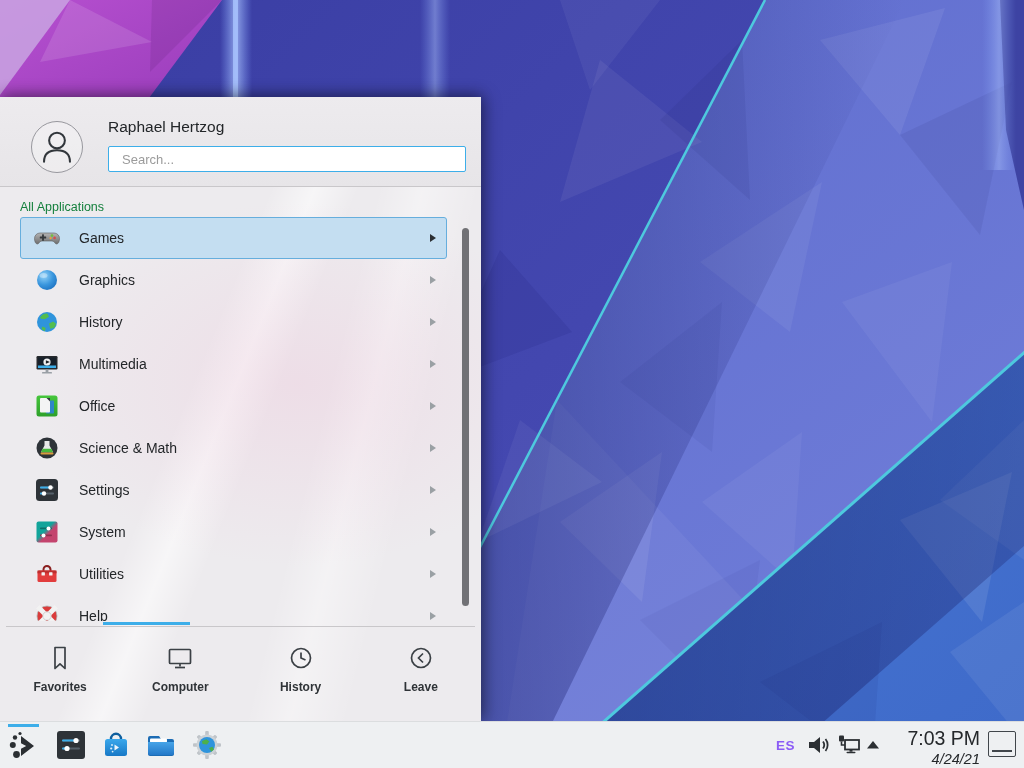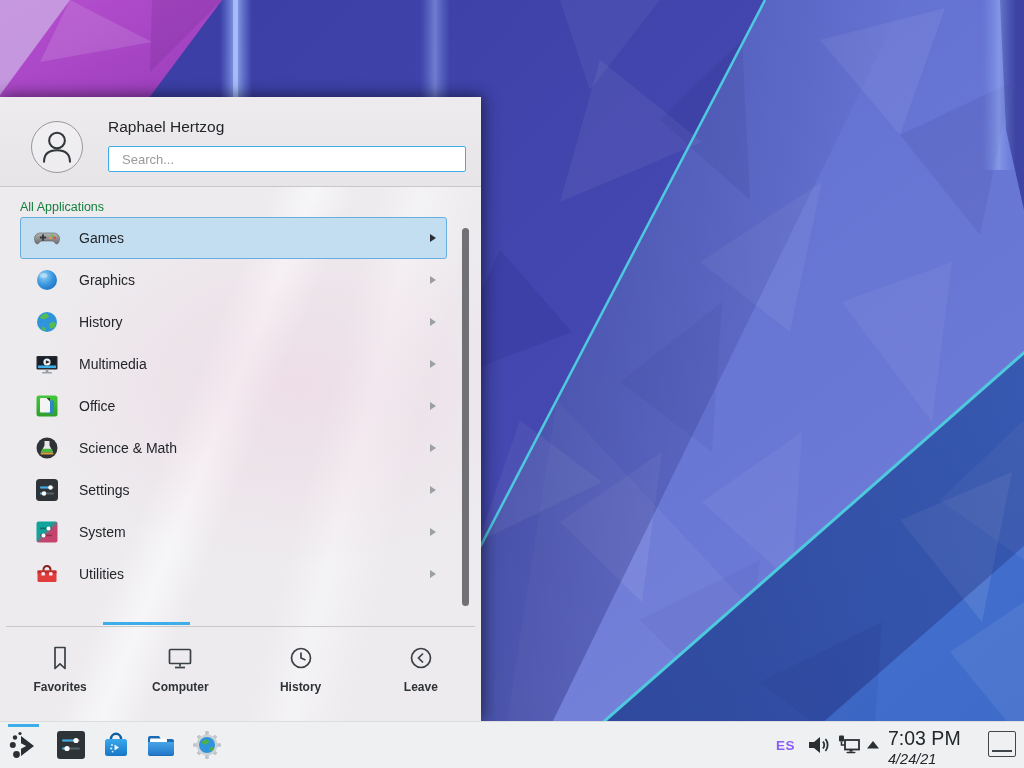--- a/index.html
+++ b/index.html
@@ -48,21 +48,21 @@
   
   .taskbar{position:absolute;left:0;top:721px;width:1024px;height:47px;background:#eef0f2;
     border-top:1px solid rgba(0,0,0,.08);box-sizing:border-box;}
   .tb-icon{position:absolute;top:50%;transform:translateY(-50%);width:34px;height:34px;}
   .tb-icon svg{display:block;width:34px;height:34px;}
   .tb-active-line{position:absolute;left:8px;top:2px;width:31px;height:3px;background:#3daee9;}
   .tray-icon{position:absolute;top:50%;transform:translateY(-50%);}
   .tray-icon svg{display:block;}
   .kbd-layout{position:absolute;left:776px;top:50%;transform:translateY(-50%);
     font-size:13.5px;font-weight:bold;color:#8b5cf6;letter-spacing:.5px;}
-  .clock{position:absolute;left:888px;top:3px;width:92px;text-align:left;color:#24272a;
+  .clock{position:absolute;left:888px;top:3px;width:92px;text-align:right;color:#24272a;
     cursor:default;line-height:1;}
   .clock-time{font-size:19.5px;margin-top:4px;}
   .clock-date{font-size:14.5px;margin-top:3px;font-style:italic;}
   .show-desktop{position:absolute;left:988px;top:9px;width:28px;height:26px;
     border:1.6px solid #41464b;border-radius:2px;box-sizing:border-box;}
   .show-desktop::after{content:"";position:absolute;left:3px;right:3px;bottom:4px;height:2px;
     background:#41464b;}
 </style>
 </head>
 <body>
@@ -340,20 +340,40 @@
           </svg>
         </span>
         <span class="mi-label">Utilities</span>
         <span class="mi-arrow">
           <svg width="10" height="10" viewBox="0 0 10 10">
               <polygon points="2,1 8,5 2,9" fill="currentColor"></polygon>
             </svg>
         </span>
       </div>
 
+      <div class="menu-item">
+        <span class="mi-icon">
+          <svg viewBox="0 0 28 28">
+            <circle cx="14" cy="14" r="10" fill="#da3b3b" stroke="#b0b0b0" stroke-width="0.8"></circle>
+            <g transform="translate(14,14) rotate(45)">
+                <rect x="-2.5" y="-13" width="5" height="26" fill="#f2f2f2"></rect>
+              </g>
+            <g transform="translate(14,14) rotate(-45)">
+                <rect x="-2.5" y="-13" width="5" height="26" fill="#f2f2f2"></rect>
+              </g>
+            <circle cx="14" cy="14" r="4.2" fill="#f2f2f2" stroke="#c9c9c9" stroke-width="0.8"></circle>
+          </svg>
+        </span>
+        <span class="mi-label">Help</span>
+        <span class="mi-arrow">
+          <svg width="10" height="10" viewBox="0 0 10 10">
+              <polygon points="2,1 8,5 2,9" fill="currentColor"></polygon>
+            </svg>
+        </span>
+      </div>
     </div>
 
     <div class="k-scrollbar"></div>
 
     <div class="tab-indicator"></div>
     <div class="tab-divider"></div>
 
     <div class="tabbar">
       <div class="tab">
         <span class="tab-icon">

